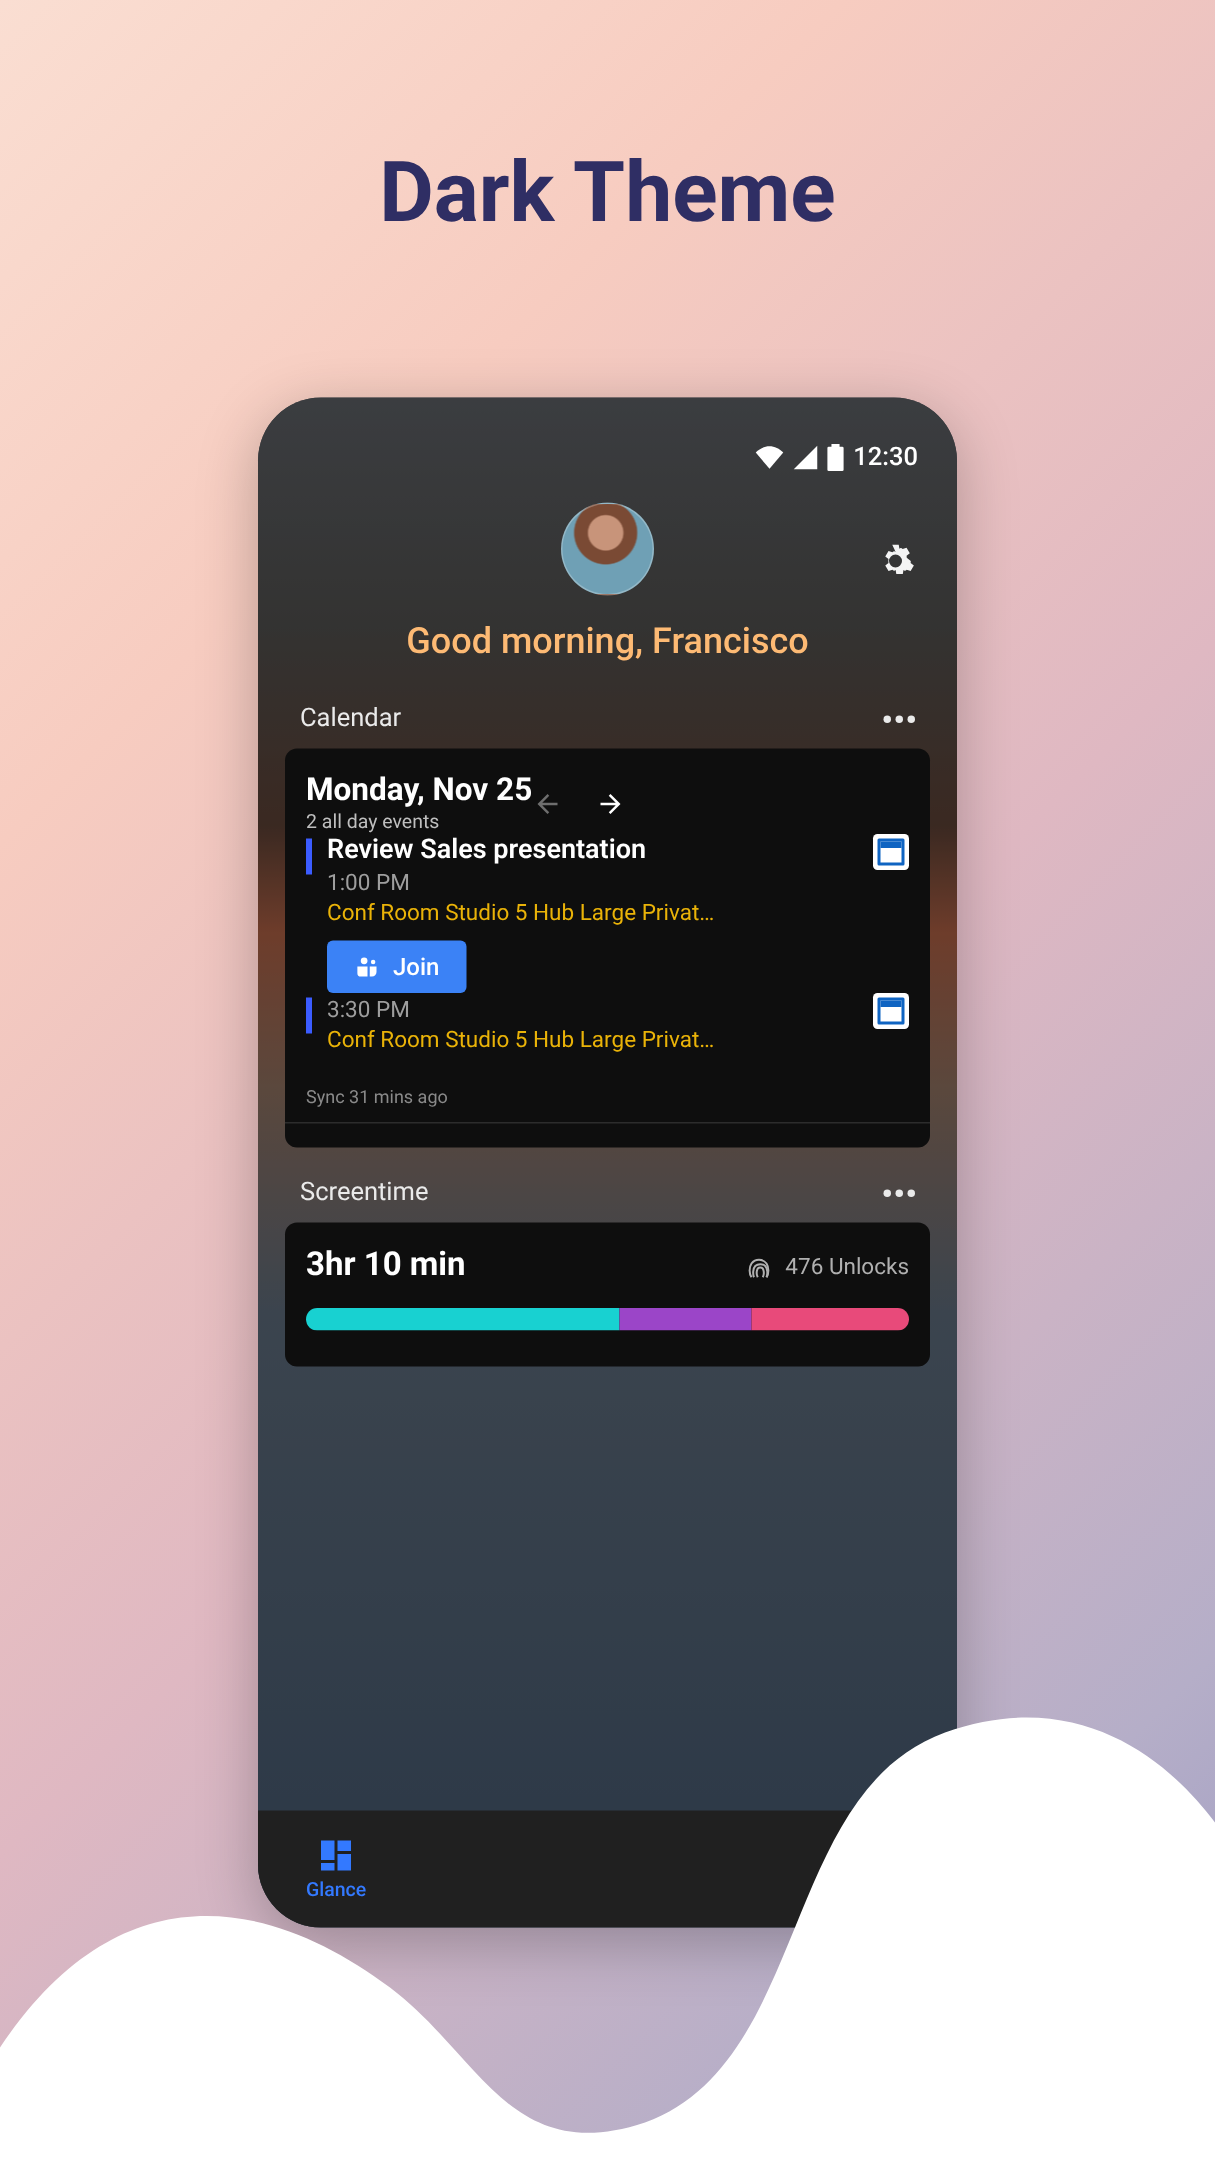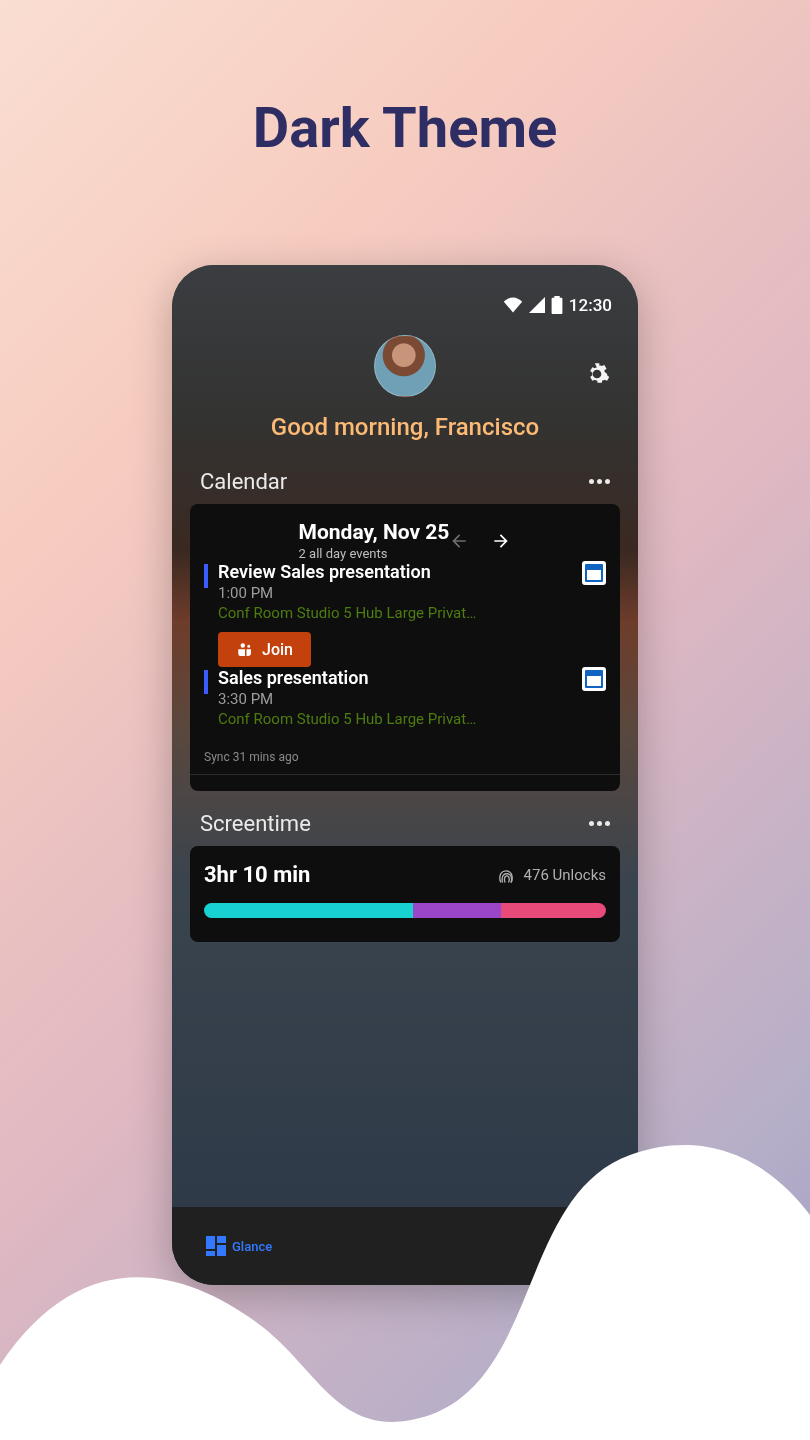--- a/index.html
+++ b/index.html
@@ -39,55 +39,55 @@
   .status-bar svg { fill: #fff; }
   .settings-row { position: absolute; right: 28px; top: 96px; }
   .avatar {
     width: 62px; height: 62px; border-radius: 50%;
     background: radial-gradient(circle at 48% 32%, #C8947A 0 22%, #7A4A34 24% 40%, #6FA0B5 42% 100%);
     margin: 20px auto 16px auto;
     border: 1px solid rgba(255,255,255,.25);
   }
   .greeting { text-align: center; font-size: 24px; font-weight: 500; color: #fdba74; }
   .section-head { display: flex; justify-content: space-between; align-items: center; padding: 28px 10px 10px 10px; }
-  .section-head .label { font-size: 22px; color: #eaeaea; text-align: center; }
+  .section-head .label { font-size: 17px; color: #eaeaea; text-align: center; }
   .dots { display: flex; gap: 3px; }
   .dots span { width: 5px; height: 5px; border-radius: 50%; background: #eaeaea; }
 
   .card {
     background: #0E0E0E;
     border-radius: 8px;
     padding: 16px 14px;
     color: #fff;
   }
-  .cal-head { display: flex; justify-content: center; align-items: center; }
+  .cal-head { display: flex; justify-content: flex-start; align-items: center; }
   .cal-date { font-size: 21px; font-weight: 700; }
   .cal-sub { font-size: 13px; color: #bfbfbf; margin-top: 2px; }
   .cal-nav { display: flex; gap: 22px; align-items: center; }
   .arrow { width: 20px; height: 20px; }
 
   .event {
     display: flex; gap: 10px; position: relative;
   }
   .event-bar { width: 4px; background: #3B5CFF; height: 24px; margin-top: 3px; }
   .event-body { flex:1; min-width:0; }
   .event-title { font-size: 18px; font-weight: 600; }
   .event-time { font-size: 15px; color: #9E9E9E; margin-top: 2px; }
-  .event-loc { font-size: 15px; color: #4d7c0f; margin-top: 2px; white-space: nowrap; overflow: hidden; text-overflow: ellipsis; }
+  .event-loc { font-size: 15px; color: #eab308; margin-top: 2px; white-space: nowrap; overflow: hidden; text-overflow: ellipsis; }
   .event-icon {
     position: absolute; right: 0; top: 0;
     width: 24px; height: 24px; background: #fff; border-radius: 3px;
     display:flex; align-items:center; justify-content:center;
   }
   .event-icon::after{
     content:""; width:14px; height:14px; border:2px solid #0F64C2; border-radius:1px; background:linear-gradient(#0F64C2 30%, transparent 30%);
   }
   .join-btn {
     display: inline-flex; align-items: center; gap: 8px;
-    background: #c2410c; color: #fff; font-size: 16px; font-weight: 500;
+    background: #3b82f6; color: #fff; font-size: 16px; font-weight: 500;
     padding: 8px 18px; border-radius: 4px; margin-top: 10px;
   }
   .join-btn svg { width: 18px; height: 18px; fill: #fff; }
 
   .sync { font-size: 12px; color: #8A8A8A; margin-top: 22px; }
   .divider { height: 1px; background: #2C2C2C; margin: 10px -14px 0 -14px; }
   .more { font-size: 16px; font-weight: 500; padding-top: 12px; }
 
   .st-head { display:flex; justify-content:space-between; align-items:center;text-align:center; }
   .st-total { font-size: 22px; font-weight: 700; }
@@ -100,21 +100,21 @@
   .swatch { width: 11px; height: 11px; border-radius: 50%; display:inline-block; margin-right:6px; vertical-align:middle; }
   .sw-fb { background: #18D1D1; } .sw-ig { background: #9B45C8; }
 
   .bottom-nav {
     position: absolute; bottom: 0; left: 0; right: 0;
     height: 78px;
     background: #202020;
     display: flex; align-items: center; justify-content: flex-start;
     padding-left: 32px;
   }
-  .nav-item { display: flex; flex-direction: row; align-items: center; gap: 4px; color: #3379FF; font-size: 13px; font-weight:500; }
+  .nav-item { display: flex; flex-direction: column; align-items: center; gap: 4px; color: #3379FF; font-size: 13px; font-weight:500; }
   .nav-item svg { width: 24px; height: 24px; fill: #3379FF; }
 
   
   .wave {
     position: absolute;
     left: 0; right: 0; bottom: -5px;
     height: 380px;
     z-index: 5;
     pointer-events: none;
   }
@@ -187,21 +187,20 @@
               </svg>
             <span>Join</span>
           </div>
         </div>
         <div class="event-icon"></div>
       </div>
 
       <div class="event">
         <div class="event-bar"></div>
         <div class="event-body">
-          <div class="event-title">Sales presentation</div>
           <div class="event-time">3:30 PM</div>
           <div class="event-loc">Conf Room Studio 5 Hub Large Privat…</div>
         </div>
         <div class="event-icon"></div>
       </div>
 
       <div class="sync">Sync 31 mins ago</div>
       <div class="divider"></div>
     </div>
 

